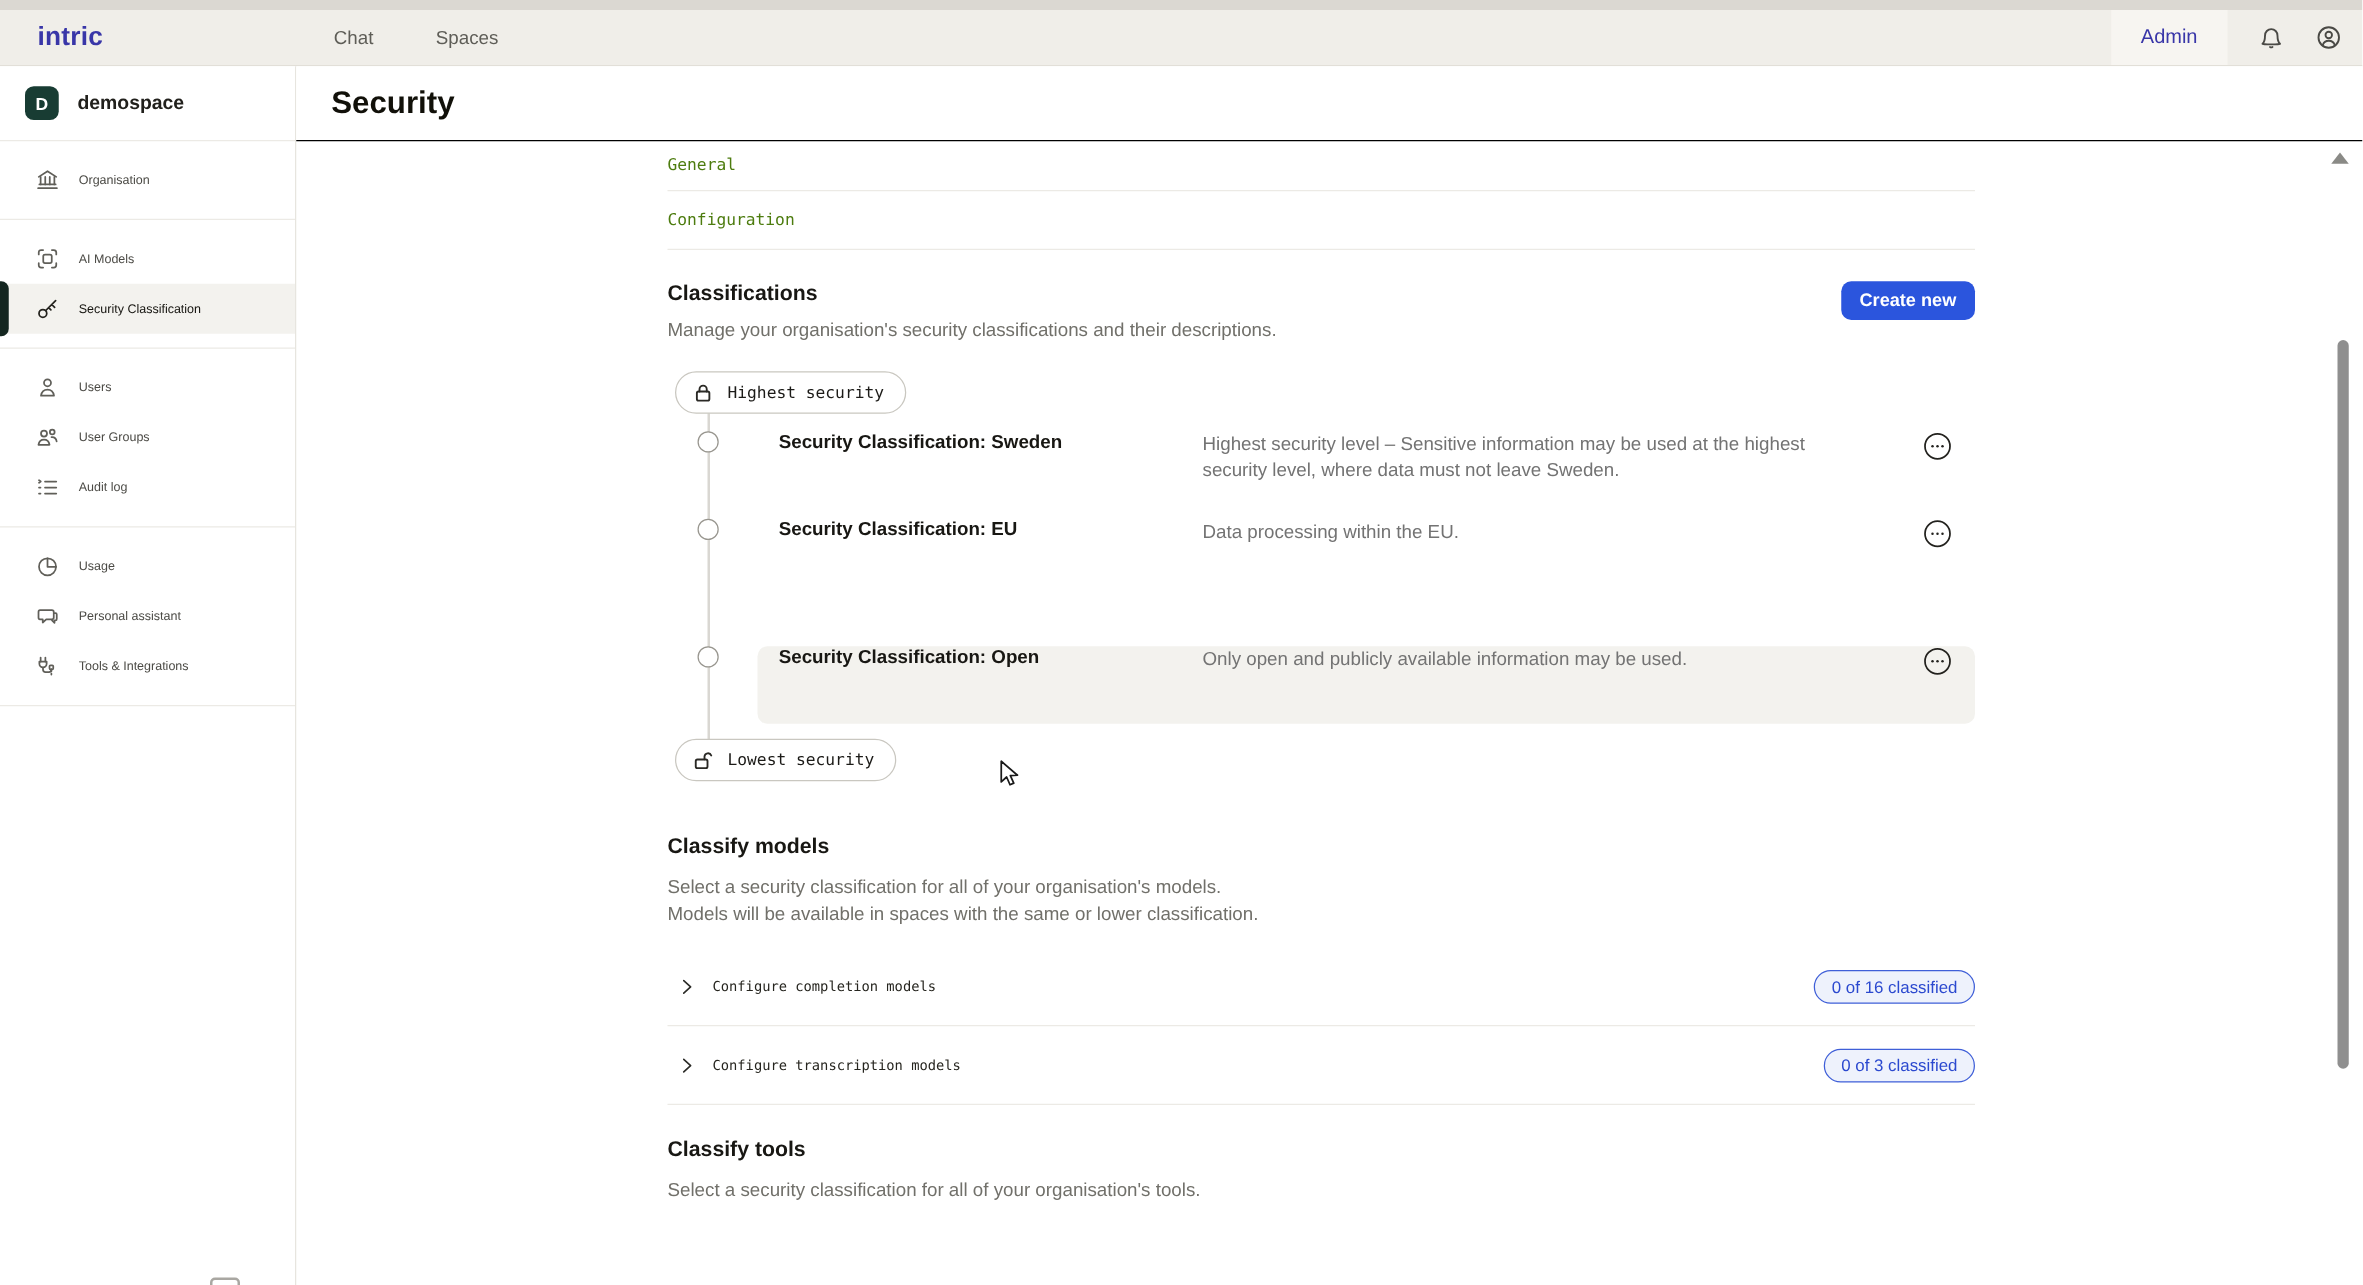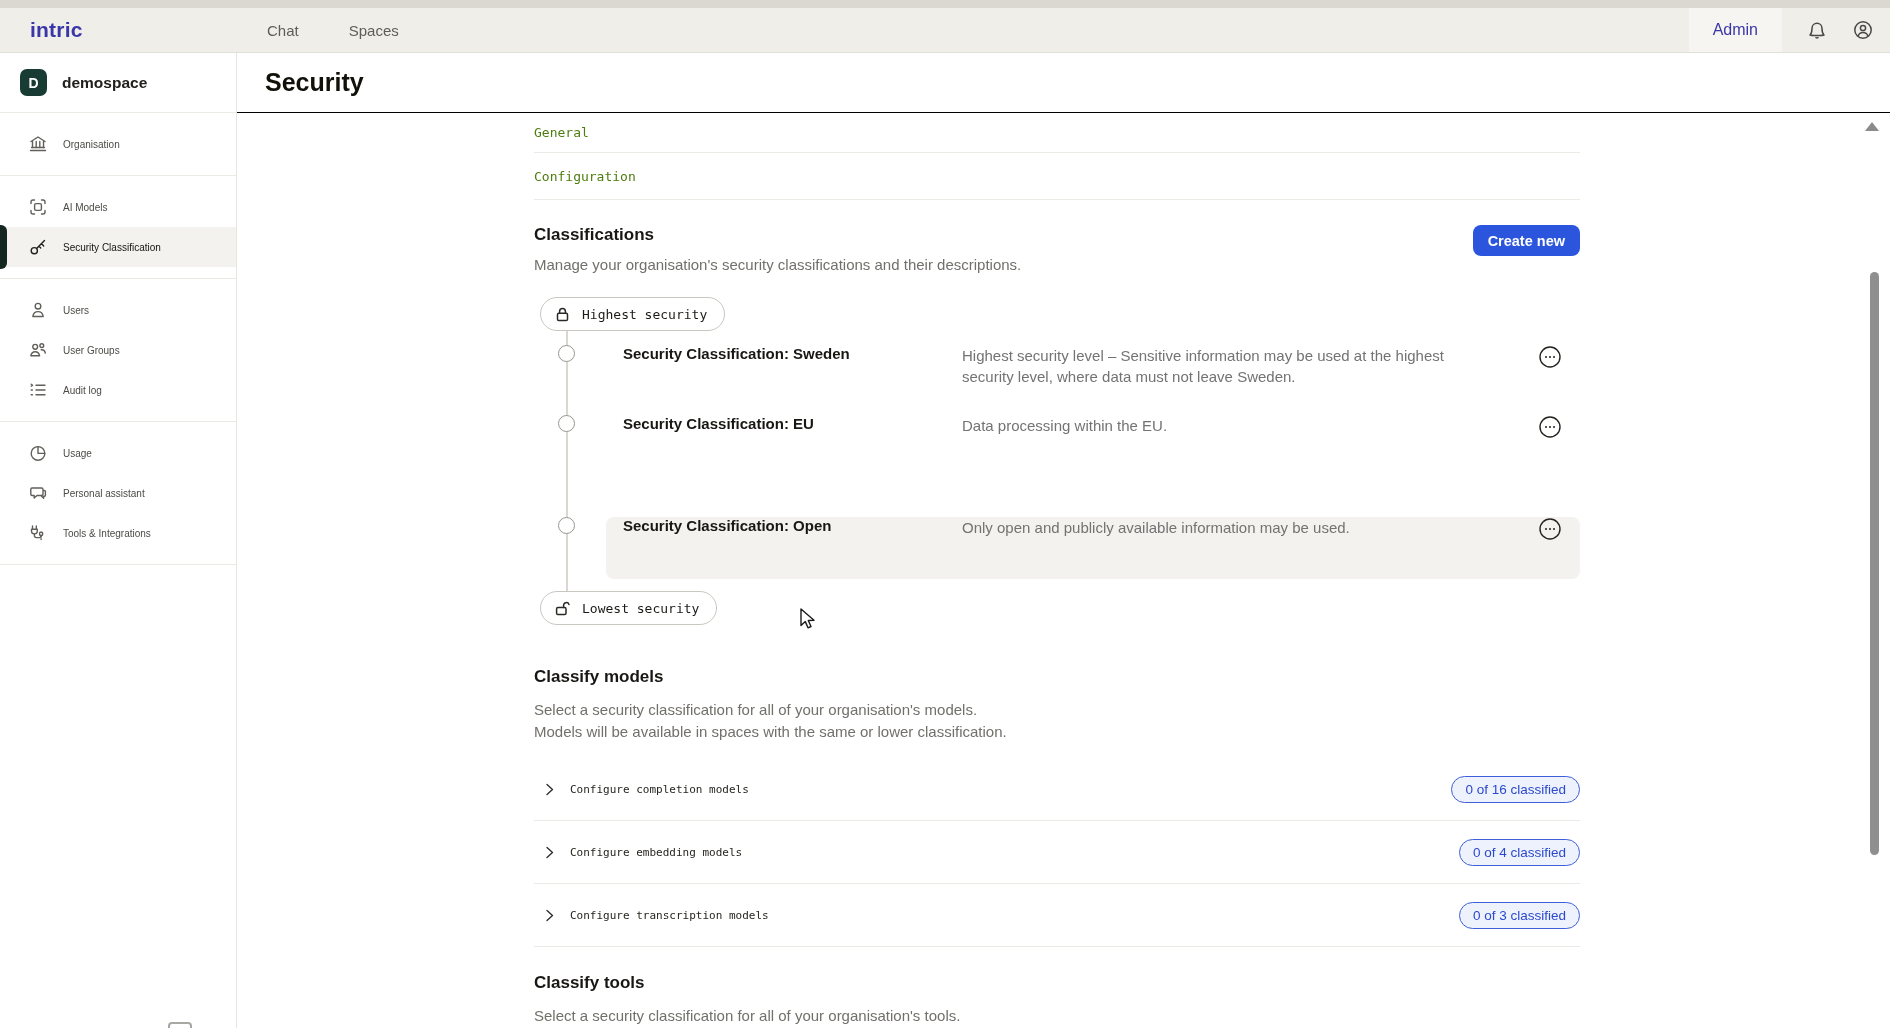--- a/index.html
+++ b/index.html
@@ -325,27 +325,20 @@
               <svg class="cfg-chevron" viewBox="0 0 15 15" fill="none" stroke="currentColor" stroke-width="1.3" stroke-linecap="round" stroke-linejoin="round">
                   <path d="M5 2.5 L10.5 7.5 L5 12.5"></path>
                 </svg>
               <span class="cfg-label mono">Configure completion models</span>
               <span class="cfg-badge">0 of 16 classified</span>
             </button>
             <button class="cfg-row">
               <svg class="cfg-chevron" viewBox="0 0 15 15" fill="none" stroke="currentColor" stroke-width="1.3" stroke-linecap="round" stroke-linejoin="round">
                   <path d="M5 2.5 L10.5 7.5 L5 12.5"></path>
                 </svg>
-              <span class="cfg-label mono">Configure embedding models</span>
-              <span class="cfg-badge">0 of 4 classified</span>
-            </button>
-            <button class="cfg-row">
-              <svg class="cfg-chevron" viewBox="0 0 15 15" fill="none" stroke="currentColor" stroke-width="1.3" stroke-linecap="round" stroke-linejoin="round">
-                  <path d="M5 2.5 L10.5 7.5 L5 12.5"></path>
-                </svg>
               <span class="cfg-label mono">Configure transcription models</span>
               <span class="cfg-badge">0 of 3 classified</span>
             </button>
           </div>
         </div>
 
         <div class="ct-section">
           <div class="section-title">Classify tools</div>
           <div class="cm-desc">Select a security classification for all of your organisation's tools.</div>
         </div>

